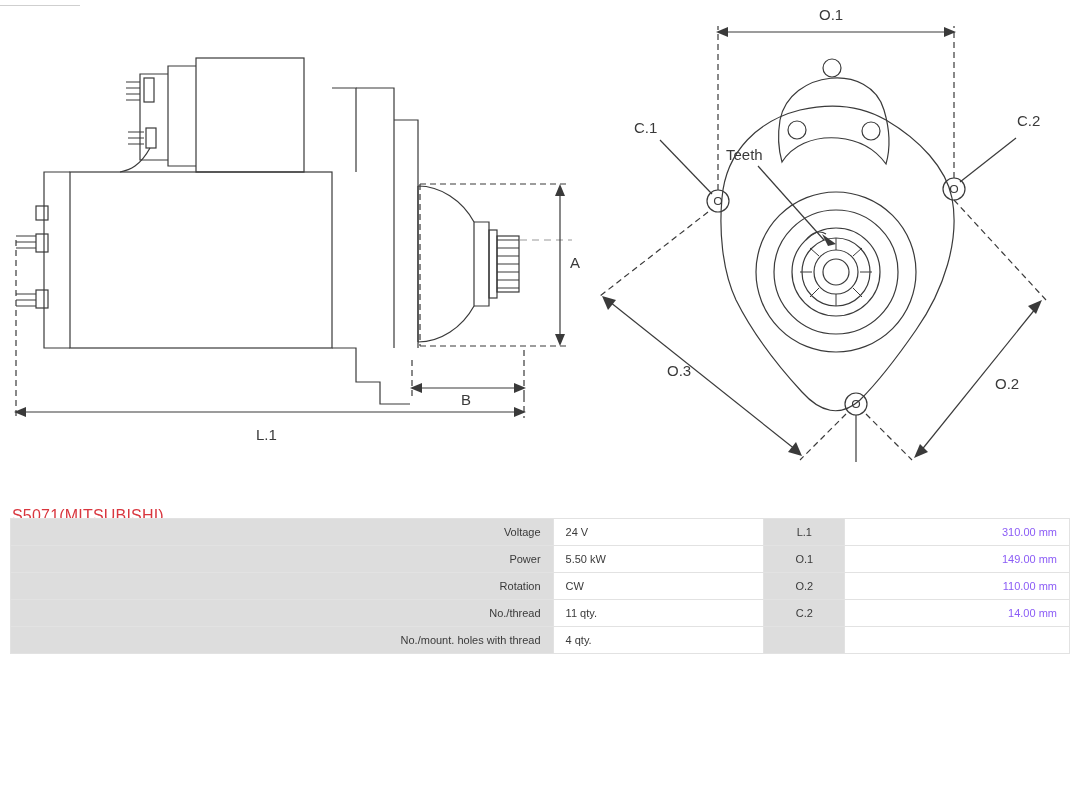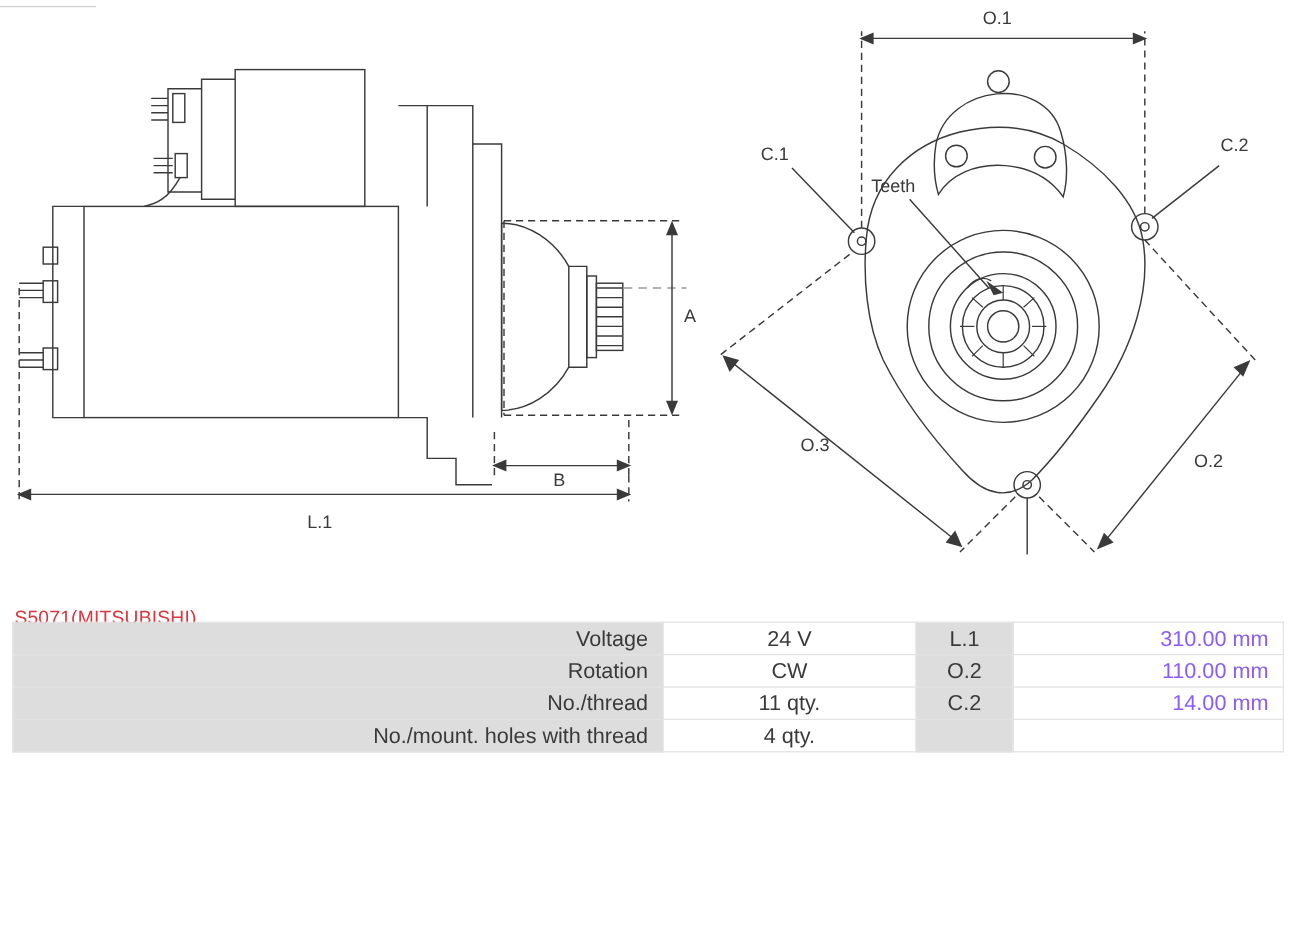--- a/index.html
+++ b/index.html
@@ -28,37 +28,37 @@
     font-size: 16px;
     color: #d9363e;
     letter-spacing: 0.2px;
   }
   table.spec {
     position: absolute;
     left: 10px;
     top: 518px;
     width: 1060px;
     border-collapse: collapse;
-    font-size: 18px;
+    font-size: 11px;
     color: #333333;
   }
   table.spec td {
     border: 1px solid #e2e2e2;
     height: 26px;
     padding: 0 12px;
   }
   td.lbl {
     background: #dddddd;
     text-align: right;
     width: 546px;
     color: #3a3a3a;
   }
   td.val {
     background: #ffffff;
-    text-align: center;
+    text-align: left;
     width: 196px;
     color: #3a3a3a;
   }
   td.lbl2 {
     background: #dddddd;
     text-align: center;
     width: 58px;
     color: #3a3a3a;
   }
   td.val2 {
@@ -234,20 +234,26 @@
 
   <table class="spec">
     <tbody>
       <tr>
         <td class="lbl">Voltage</td>
         <td class="val">24 V</td>
         <td class="lbl2">L.1</td>
         <td class="val2">310.00 mm</td>
       </tr>
       <tr>
+        <td class="lbl">Power</td>
+        <td class="val">5.50 kW</td>
+        <td class="lbl2">O.1</td>
+        <td class="val2">149.00 mm</td>
+      </tr>
+      <tr>
         <td class="lbl">Rotation</td>
         <td class="val">CW</td>
         <td class="lbl2">O.2</td>
         <td class="val2">110.00 mm</td>
       </tr>
       <tr>
         <td class="lbl">No./thread</td>
         <td class="val">11 qty.</td>
         <td class="lbl2">C.2</td>
         <td class="val2">14.00 mm</td>

